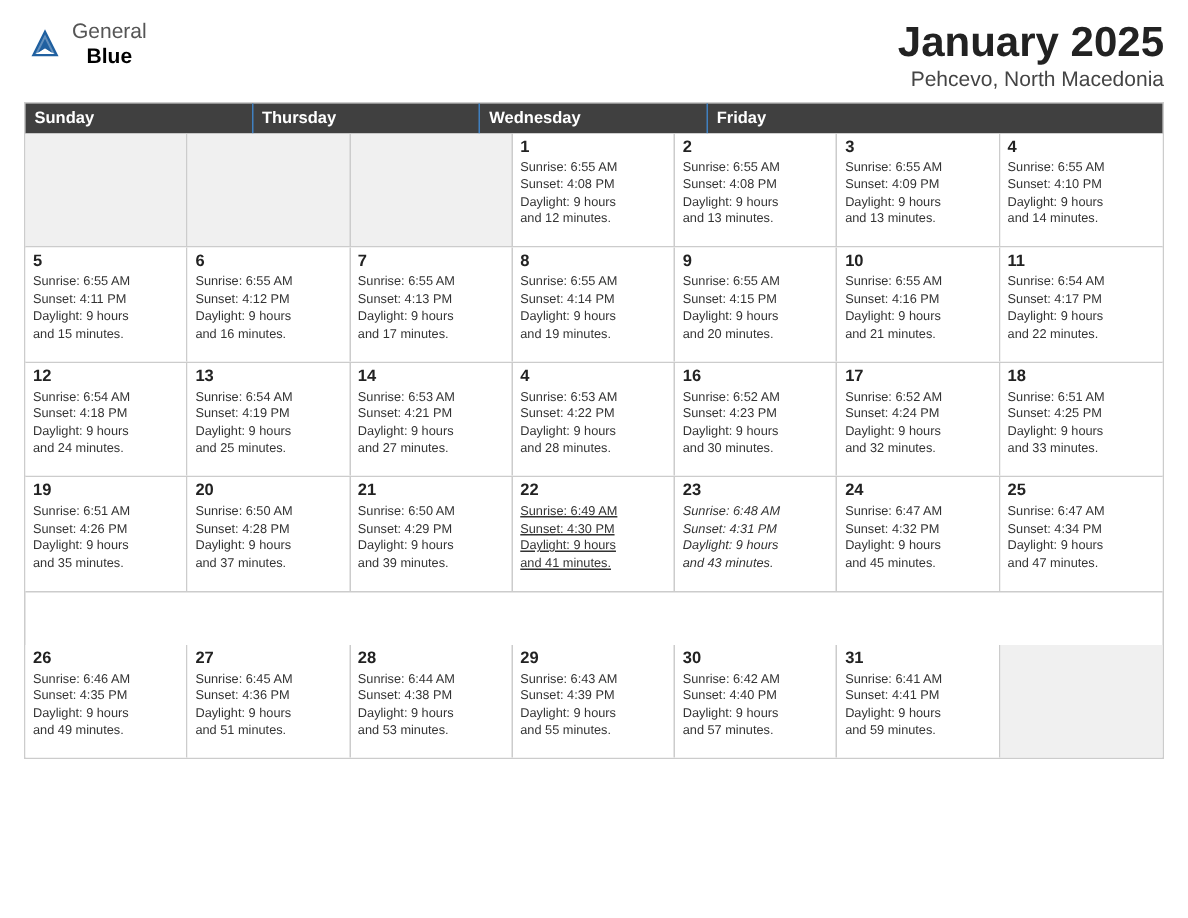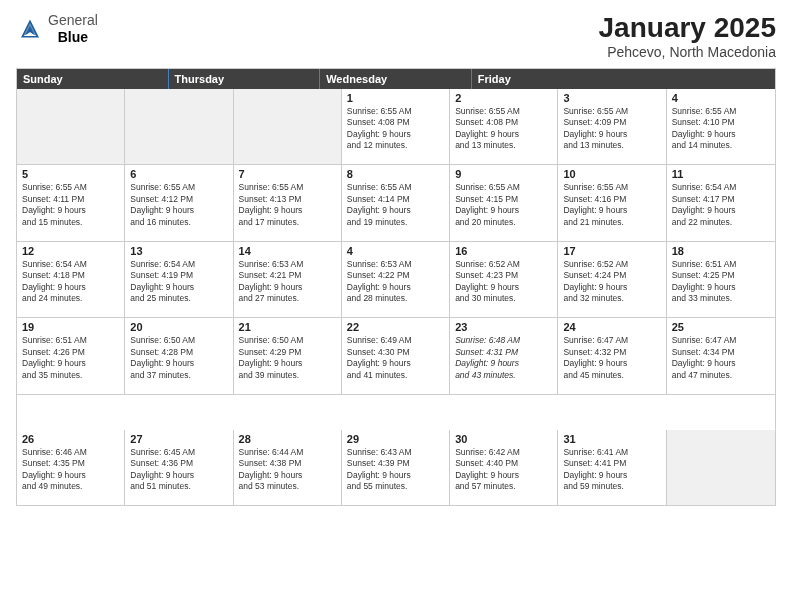--- a/index.html
+++ b/index.html
@@ -292,21 +292,21 @@
           </div>
           <div class="cal-cell">
             <div class="day-num">21</div>
             <div class="cell-text" style="white-space: pre-line;">Sunrise: 6:50 AM
 Sunset: 4:29 PM
 Daylight: 9 hours
 and 39 minutes.</div>
           </div>
           <div class="cal-cell">
             <div class="day-num">22</div>
-            <div class="cell-text" style="white-space: pre-line;">Sunrise: 6:49 AM
+            <div class="cell-text" style="white-space: pre-line; text-decoration: underline;">Sunrise: 6:49 AM
 Sunset: 4:30 PM
 Daylight: 9 hours
 and 41 minutes.</div>
           </div>
           <div class="cal-cell">
             <div class="day-num">23</div>
             <div class="cell-text" style="white-space: pre-line; font-style: italic;">Sunrise: 6:48 AM
 Sunset: 4:31 PM
 Daylight: 9 hours
 and 43 minutes.</div>

